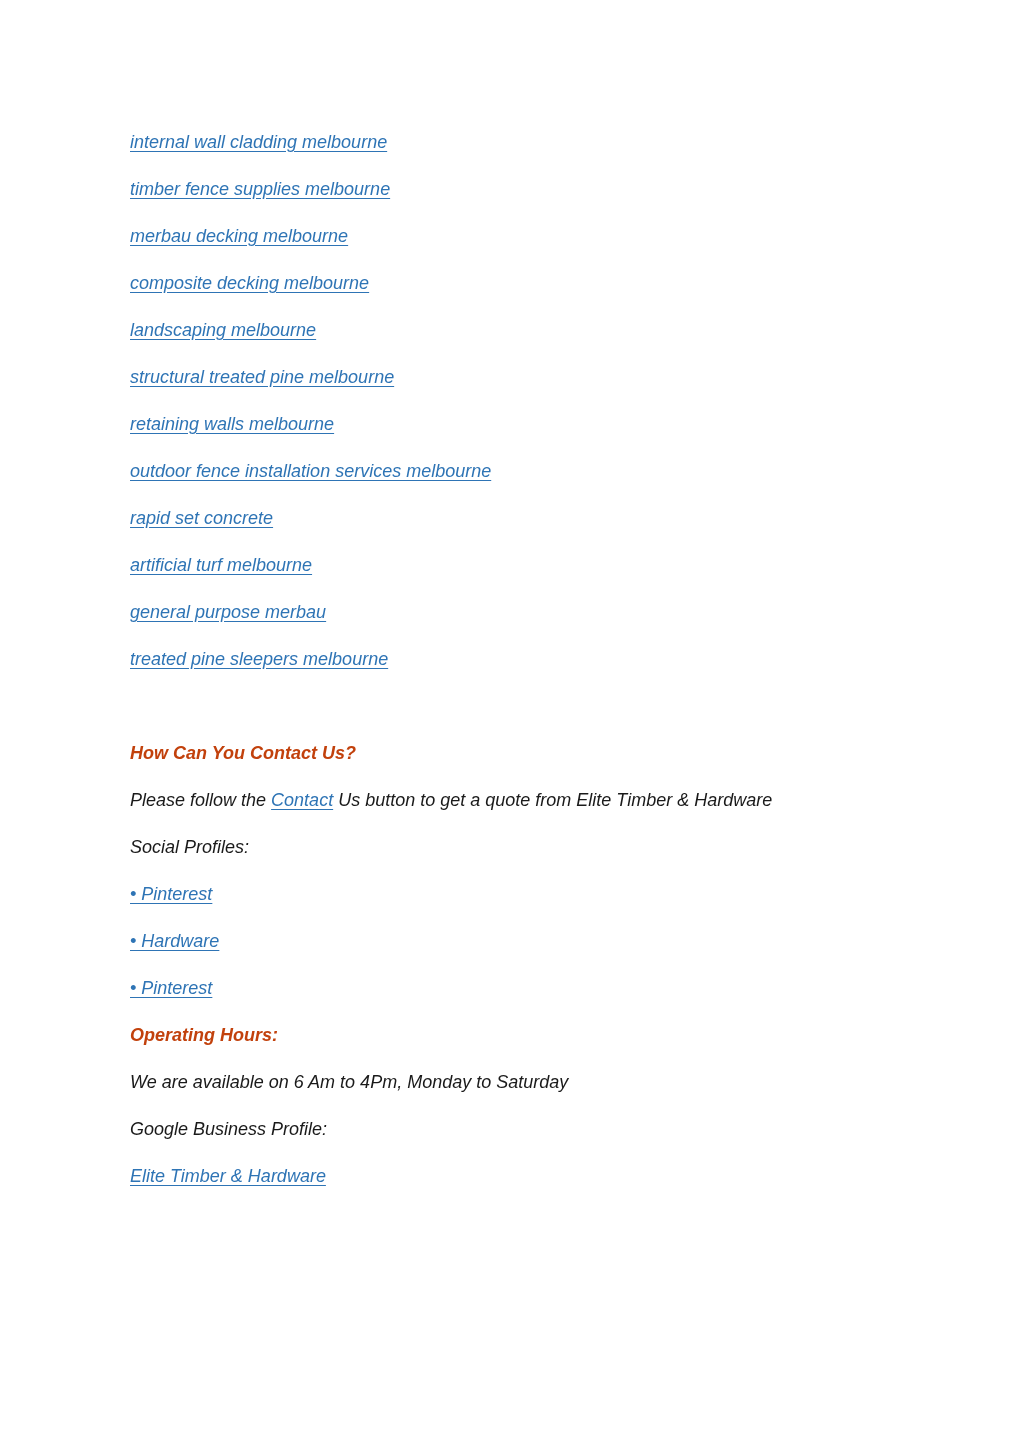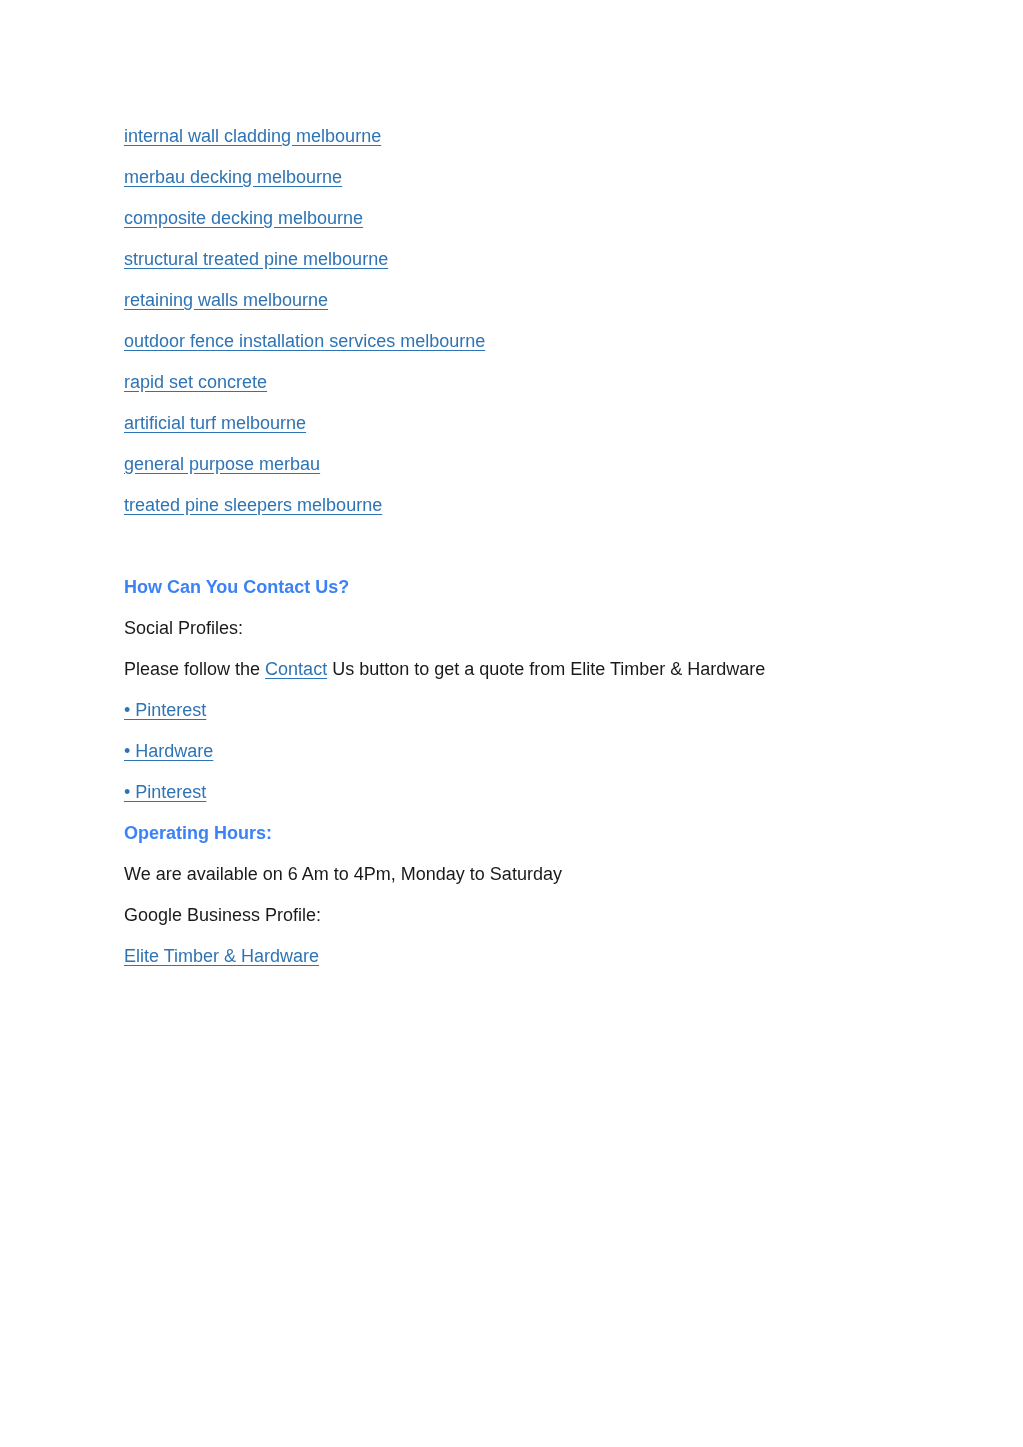--- a/index.html
+++ b/index.html
@@ -14,64 +14,67 @@
     background: #ffffff;
     overflow: hidden;
     font-family: "Liberation Sans", sans-serif;
     font-size: 18px;
     color: #1a1a1a;
   }
   .content {
     padding: 116px 60px 0 124px;
   }
   .line {
-    margin: 0;
+    margin: 6px;
     height: 41px;
     line-height: 41px;
     white-space: nowrap;
+    font-style: italic;
   }
   .spacer-line {
     height: 41px;
   }
   .bold {
     font-weight: 700;
-    color: #3b82f6;
+    color: #c2410c;
   }
   a.doc-link {
     color: #2E74B5;
     text-decoration: underline;
     text-decoration-color: #2E74B5;
     text-underline-offset: 3px;
     cursor: pointer;
   }
 </style>
 </head>
 <body>
 
 <div class="page">
   <div class="content">
 
     <p class="line"><a class="doc-link">internal wall cladding melbourne</a></p>
+    <p class="line"><a class="doc-link">timber fence supplies melbourne</a></p>
     <p class="line"><a class="doc-link">merbau decking melbourne</a></p>
     <p class="line"><a class="doc-link">composite decking melbourne</a></p>
+    <p class="line"><a class="doc-link">landscaping melbourne</a></p>
     <p class="line"><a class="doc-link">structural treated pine melbourne</a></p>
     <p class="line"><a class="doc-link">retaining walls melbourne</a></p>
     <p class="line"><a class="doc-link">outdoor fence installation services melbourne</a></p>
     <p class="line"><a class="doc-link">rapid set concrete</a></p>
     <p class="line"><a class="doc-link">artificial turf melbourne</a></p>
     <p class="line"><a class="doc-link">general purpose merbau</a></p>
     <p class="line"><a class="doc-link">treated pine sleepers melbourne</a></p>
 
     <div class="spacer-line"></div>
 
     <p class="line bold">How Can You Contact Us?</p>
 
+    <p class="line"><span>Please follow the </span><a class="doc-link">Contact</a><span> Us button to get a quote from Elite Timber &amp; Hardware</span></p>
+
     <p class="line">Social Profiles:</p>
-
-    <p class="line"><span>Please follow the </span><a class="doc-link">Contact</a><span> Us button to get a quote from Elite Timber &amp; Hardware</span></p>
 
     <p class="line"><a class="doc-link">• Pinterest</a></p>
     <p class="line"><a class="doc-link">• Hardware</a></p>
     <p class="line"><a class="doc-link">• Pinterest</a></p>
 
     <p class="line bold">Operating Hours:</p>
 
     <p class="line">We are available on 6 Am to 4Pm, Monday to Saturday</p>
 
     <p class="line">Google Business Profile:</p>

